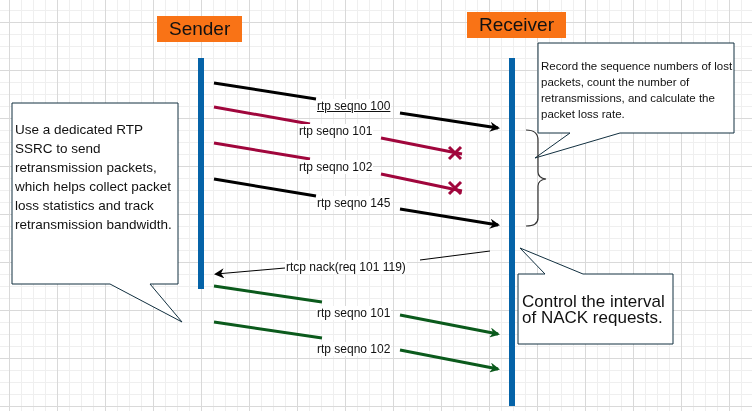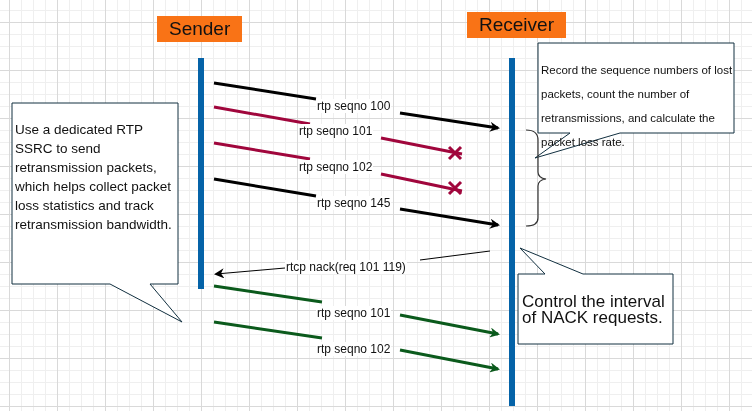--- a/index.html
+++ b/index.html
@@ -62,23 +62,23 @@
   <g stroke="#a0063c" stroke-width="3">
     <line x1="449" y1="182" x2="461" y2="194"></line>
       <line x1="461" y1="182" x2="449" y2="194"></line>
   </g>
   <path d="M214,179 L316,196 M400,209 L498,225" stroke="#000" stroke-width="3" fill="none" marker-end="url(#ah-black)"></path>
   <path d="M490,251 L420,260 M285,268 L216,274" stroke="#000" stroke-width="1" fill="none" marker-end="url(#ah-black)"></path>
   <path d="M214,286 L322,302 M400,315 L498,334" stroke="#0b5a1c" stroke-width="3" fill="none" marker-end="url(#ah-green)"></path>
   <path d="M214,322 L322,338 M400,350 L498,369" stroke="#0b5a1c" stroke-width="3" fill="none" marker-end="url(#ah-green)"></path>
 </svg>
 
-<div class="lbl" style="left:316px;top:99px;">rtp seqno  100</div>
+<div class="lbl" style="left:316px;top:99px;text-decoration:underline;">rtp seqno  100</div>
 <div class="lbl" style="left:298px;top:124px;">rtp seqno  101</div>
 <div class="lbl" style="left:298px;top:160px;">rtp seqno  102</div>
 <div class="lbl" style="left:316px;top:196px;">rtp seqno  145</div>
 <div class="lbl" style="left:285px;top:260px;">rtcp nack(req 101  119)</div>
 <div class="lbl" style="left:316px;top:306px;">rtp seqno  101</div>
 <div class="lbl" style="left:316px;top:342px;">rtp seqno  102</div>
 
 <div class="note" style="left:15px;top:120px;width:160px;font-size:13.5px;line-height:19px;">Use a dedicated RTP SSRC to send retransmission packets, which helps collect packet loss statistics and track retransmission bandwidth.</div>
-<div class="note" style="left:541px;top:58px;width:192px;font-size:11.5px;line-height:24px;">Record the sequence numbers of lost packets, count the number of retransmissions, and calculate the packet loss rate.</div>
+<div class="note" style="left:541px;top:58px;width:192px;font-size:11.5px;line-height:16px;">Record the sequence numbers of lost packets, count the number of retransmissions, and calculate the packet loss rate.</div>
 <div class="note" style="left:522px;top:294px;width:148px;font-size:17px;line-height:16px;text-align:left;">Control the interval of NACK requests.</div>
 
 </body></html>

